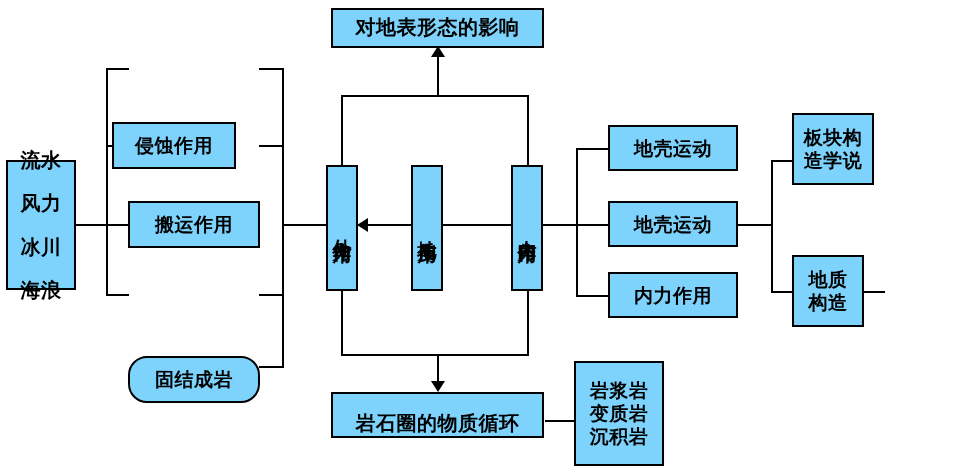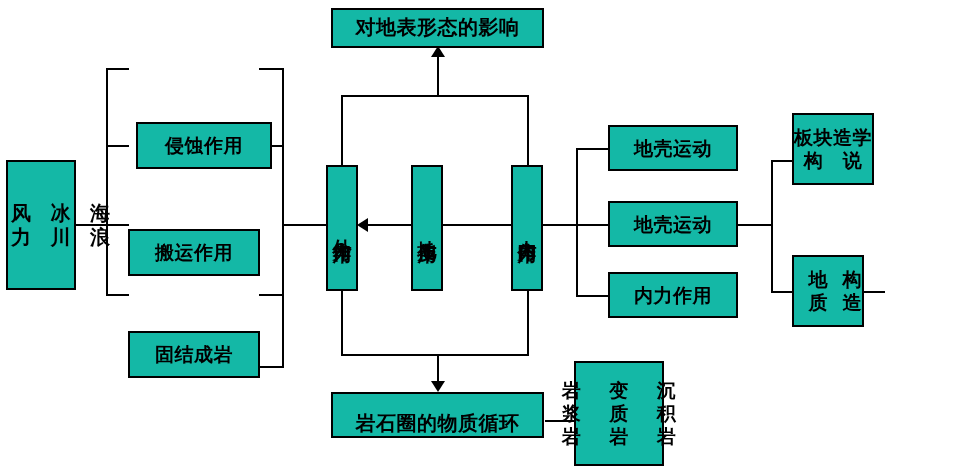--- a/index.html
+++ b/index.html
@@ -12,39 +12,40 @@
     width: 960px;
     height: 471px;
     background: #ffffff;
     font-family: "DejaVu Sans", "Liberation Sans", sans-serif;
     overflow: hidden;
   }
   .node {
     position: absolute;
     box-sizing: border-box;
     border: 2px solid #000000;
-    background: #14b8a6;
+    background: #7dd3fc;
     color: #000000;
     display: flex;
     align-items: center;
     justify-content: center;
     text-align: center;
     font-size: 19px;
     font-weight: 700;
     line-height: 1.18;
     letter-spacing: 0.5px;
     z-index: 5;
   }
   .node.vert {
     writing-mode: vertical-rl;
     text-orientation: upright;
     letter-spacing: 2px;
     line-height: 1.25;
   }
   .node.multiline {
+    flex-direction: column;
     line-height: 1.22;
   }
   .node .ln { display: block; }
 
   .seg {
     position: absolute;
     background: #000000;
     z-index: 1;
   }
   .seg.h { height: 2px; }
@@ -123,30 +124,30 @@
   <div class="arrow left" style="left:357px; top:218px;"></div>
 
   <div class="node multiline" style="left:6px; top:160px; width:70px; height:130px; font-size:20px;gap:19px;">
     <span class="ln">流水</span>
     <span class="ln">风力</span>
     <span class="ln">冰川</span>
     <span class="ln">海浪</span>
   </div>
 
 
-  <div class="node" style="left:136px; top:122px; width:136px; height:47px;">
+  <div class="node" style="left:112px; top:122px; width:124px; height:47px;">
     <span>侵蚀作用</span>
   </div>
 
-  <div class="node" style="left:128px; top:201px; width:132px; height:47px;margin-top:28px;">
+  <div class="node" style="left:128px; top:201px; width:132px; height:47px;">
     <span>搬运作用</span>
   </div>
 
 
-  <div class="node" style="left:128px; top:331px; width:132px; height:47px;">
+  <div class="node" style="left:128px; top:356px; width:132px; height:47px;border-radius:19px;">
     <span>固结成岩</span>
   </div>
 
   <div class="node" style="left:331px; top:8px; width:213px; height:40px; font-size:20px;">
     <span>对地表形态的影响</span>
   </div>
 
   <div class="node vert" style="left:326px; top:165px; width:32px; height:126px;">
     <span>外力作用</span>
   </div>
@@ -179,19 +180,19 @@
   <div class="node multiline" style="left:792px; top:255px; width:72px; height:72px;text-align:right;">
     <span class="ln">地质</span>
     <span class="ln">构造</span>
   </div>
 
 
   <div class="node" style="left:331px; top:392px; width:213px; height:46px; font-size:20px;align-items:flex-end;">
     <span>岩石圈的物质循环</span>
   </div>
 
-  <div class="node multiline" style="left:574px; top:361px; width:90px; height:105px;gap:28px;">
+  <div class="node multiline" style="left:574px; top:361px; width:90px; height:105px;">
     <span class="ln">岩浆岩</span>
     <span class="ln">变质岩</span>
     <span class="ln">沉积岩</span>
   </div>
 
 </div>
 
 </body></html>

